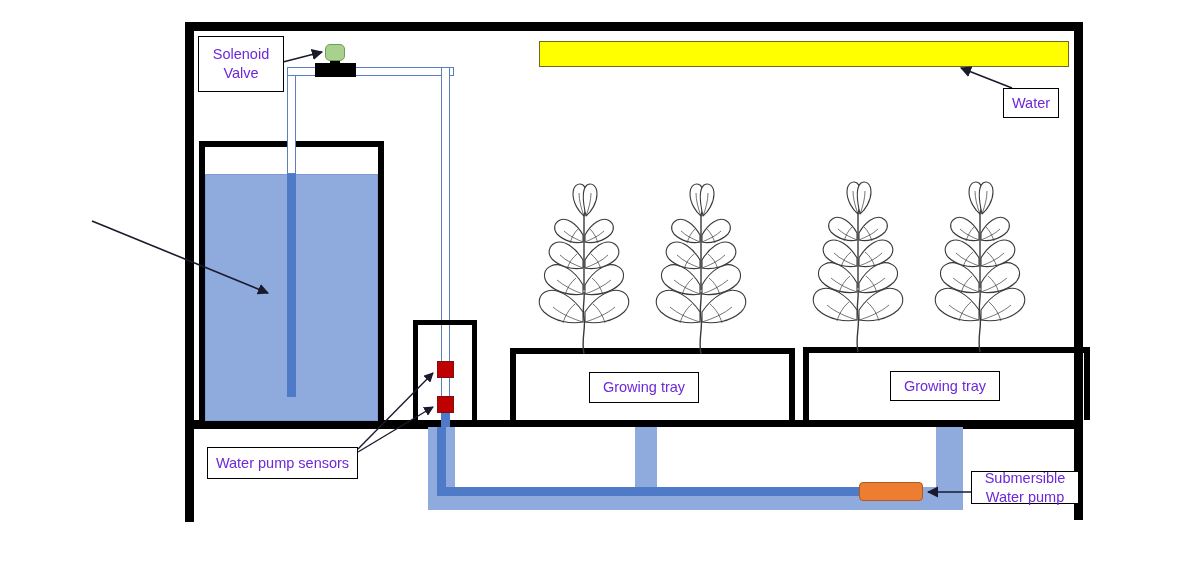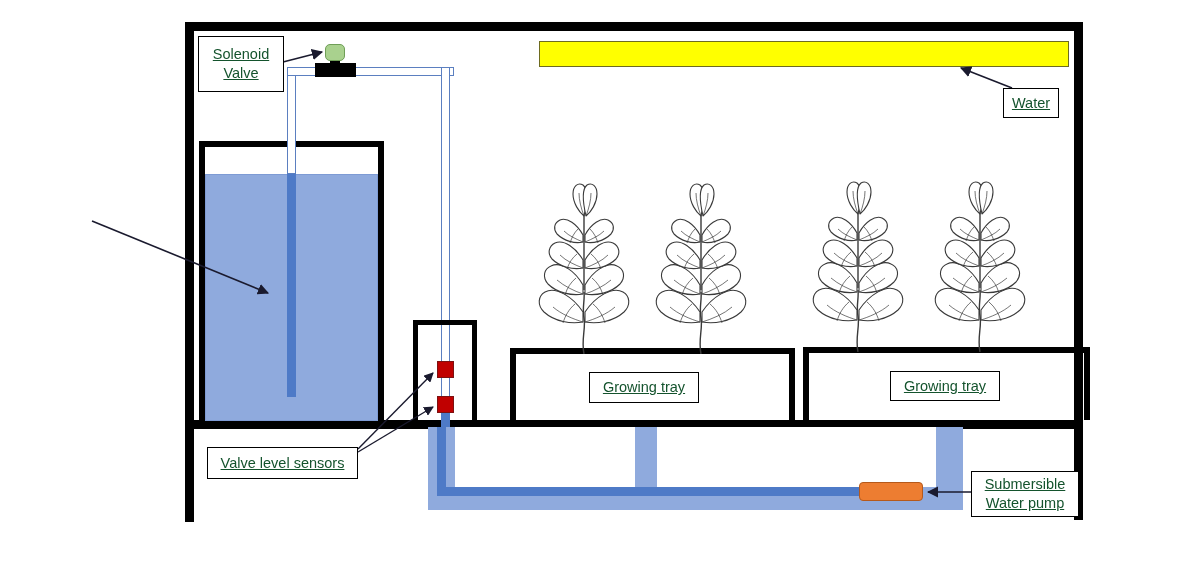--- a/index.html
+++ b/index.html
@@ -26,26 +26,25 @@
 
   
   .label-box {
     background: #ffffff;
     border: 1px solid #000000;
     display: flex;
     align-items: center;
     justify-content: center;
     text-align: center;
     font-size: 14.5px;
-    color: #14532d;
+    color: #6d28d9;
     line-height: 1.28;
     box-sizing: border-box;
     padding: 3px 7px;
     white-space: pre-line;
-    text-decoration: underline;
   }
 
   
   .water {
     background: #8faadd;
     border: 1px solid #7e9bd4;
     box-sizing: border-box;
   }
   .water-plain {
     background: #8faadd;
@@ -283,20 +282,20 @@
 
     <line x1="1012" y1="88" x2="961" y2="68" stroke="#1a1a2e" stroke-width="1.6" marker-end="url(#arrowhead)"></line>
 
     <line x1="972" y1="492" x2="928" y2="492" stroke="#1a1a2e" stroke-width="1.6" marker-end="url(#arrowhead)"></line>
   </svg>
 
   <div class="abs label-box" style="left:198px; top:36px; width:86px; height:56px;">Solenoid
 Valve</div>
 
 
-  <div class="abs label-box" style="left:207px; top:447px; width:151px; height:32px;">Valve level sensors</div>
+  <div class="abs label-box" style="left:207px; top:447px; width:151px; height:32px;">Water pump sensors</div>
 
   <div class="abs label-box" style="left:1003px; top:88px; width:56px; height:30px;">Water</div>
 
-  <div class="abs label-box" style="left:971px; top:471px; width:108px; height:46px;">Submersible
+  <div class="abs label-box" style="left:971px; top:471px; width:108px; height:33px;">Submersible
 Water pump</div>
 
 </div>
 
 </body></html>

